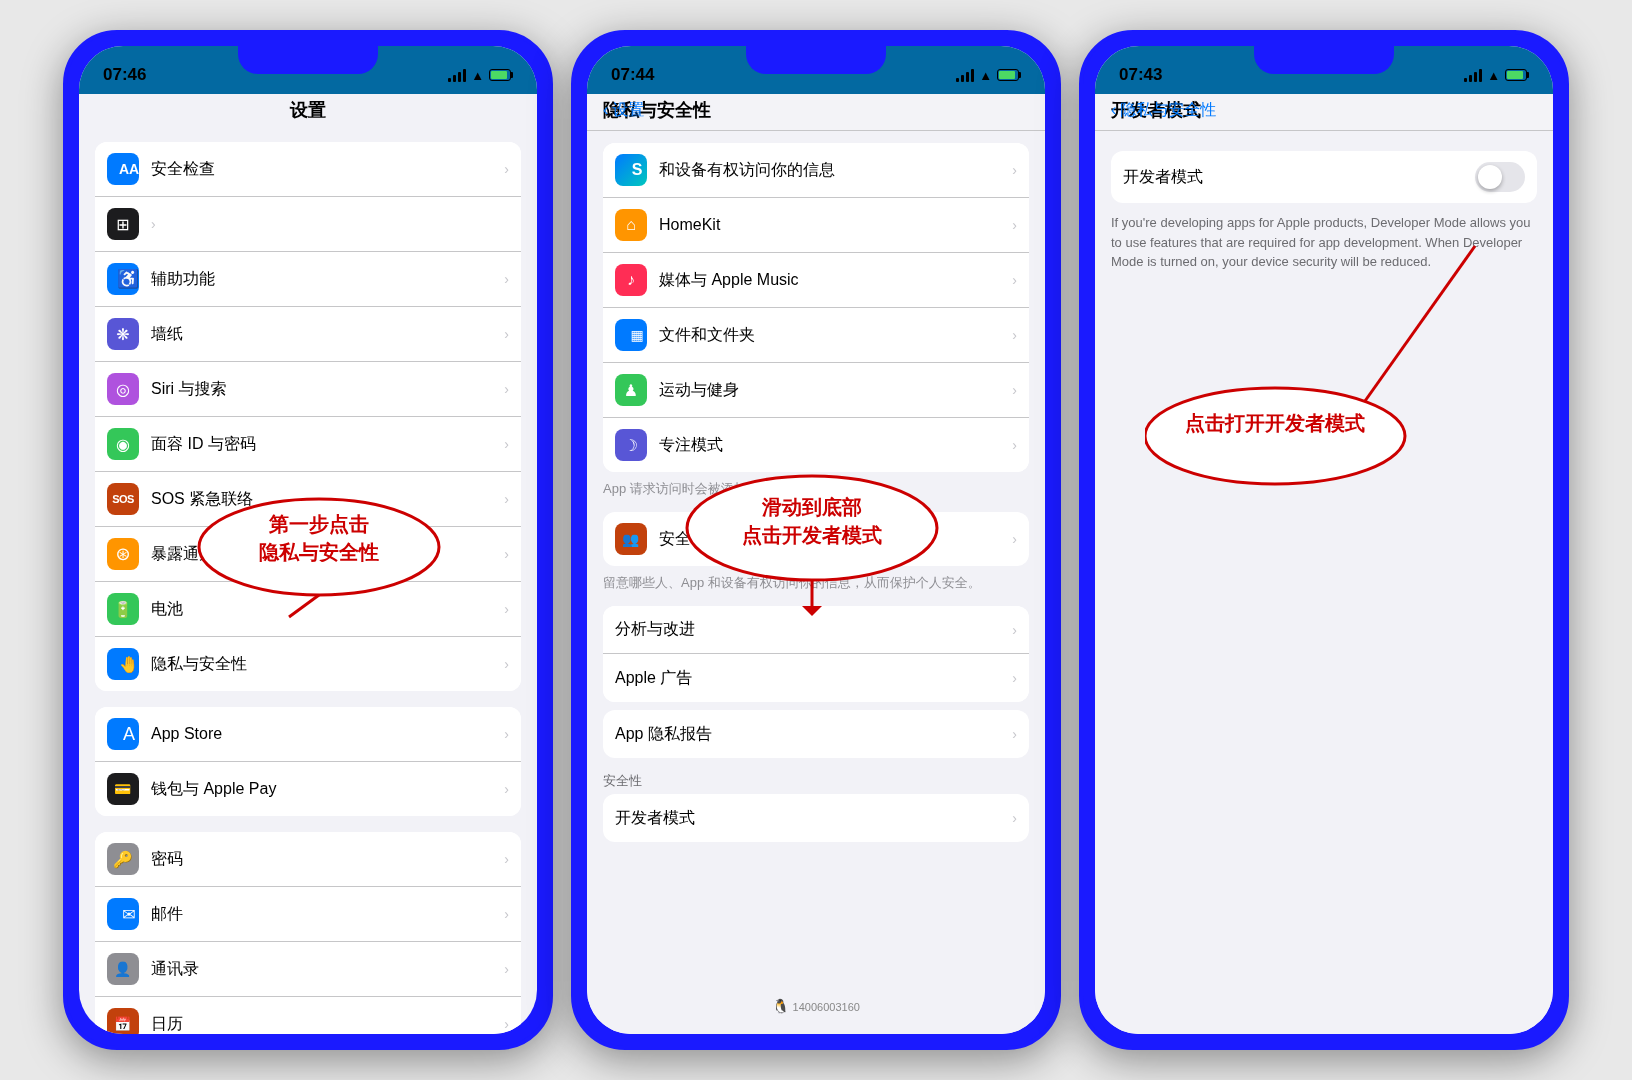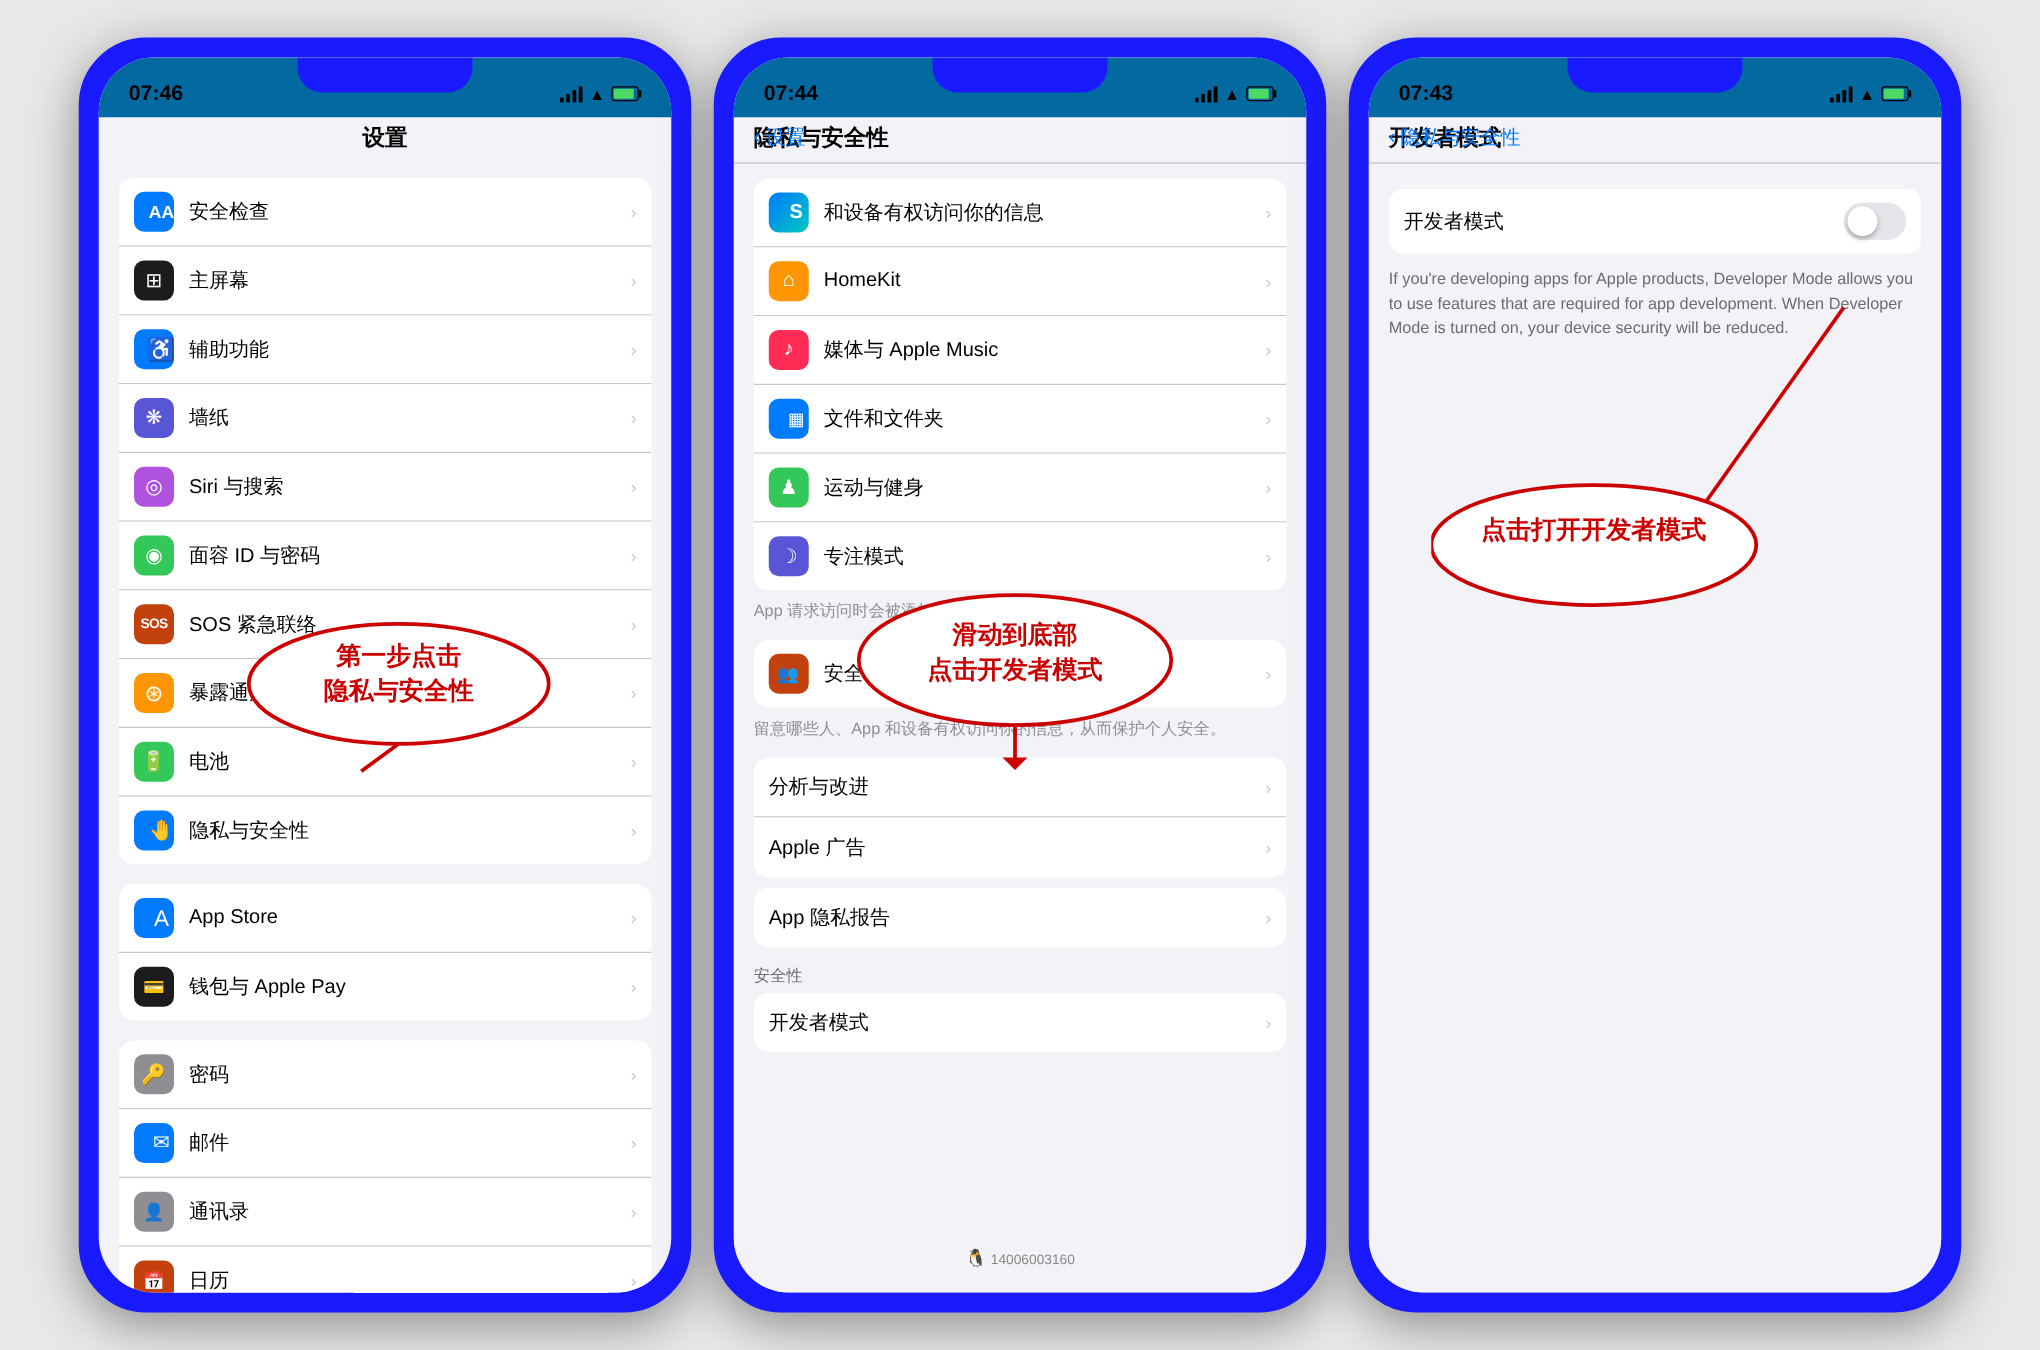--- a/index.html
+++ b/index.html
@@ -293,21 +293,20 @@
 
       <div style="height:12px"></div>
       <div class="settings-list">
         <div class="settings-item">
           <div class="item-icon item-icon-blue" style="font-size:14px;font-weight:800;">AA</div>
           <span class="item-label">安全检查</span>
           <span class="item-chevron">›</span>
         </div>
         <div class="settings-item">
           <div class="item-icon item-icon-dark" style="font-size:16px;">⊞</div>
-          <span class="item-label">主屏幕</span>
           <span class="item-chevron">›</span>
         </div>
         <div class="settings-item">
           <div class="item-icon item-icon-blue" style="font-size:18px;">♿</div>
           <span class="item-label">辅助功能</span>
           <span class="item-chevron">›</span>
         </div>
         <div class="settings-item">
           <div class="item-icon item-icon-indigo" style="font-size:16px;">❋</div>
           <span class="item-label">墙纸</span>

